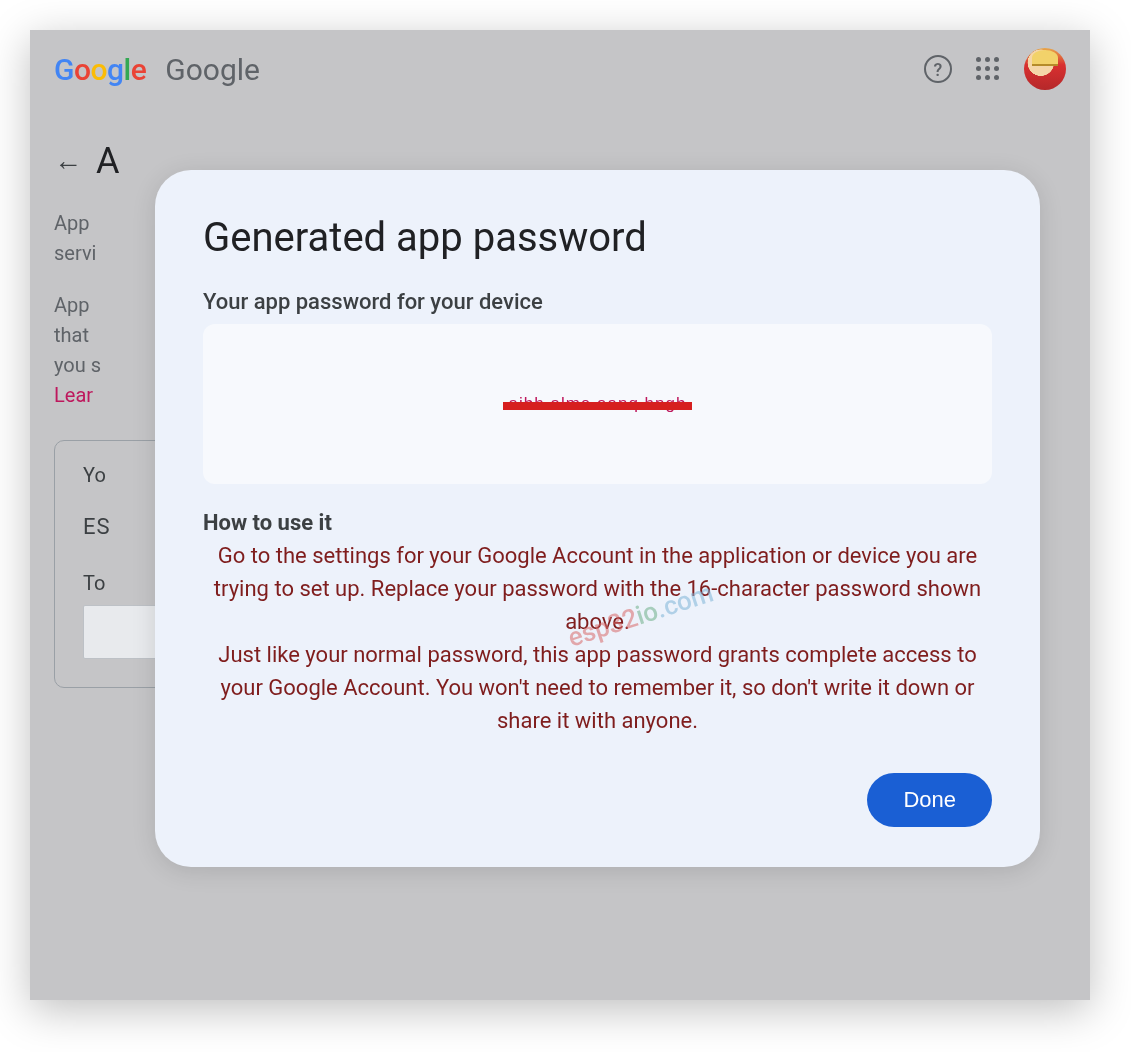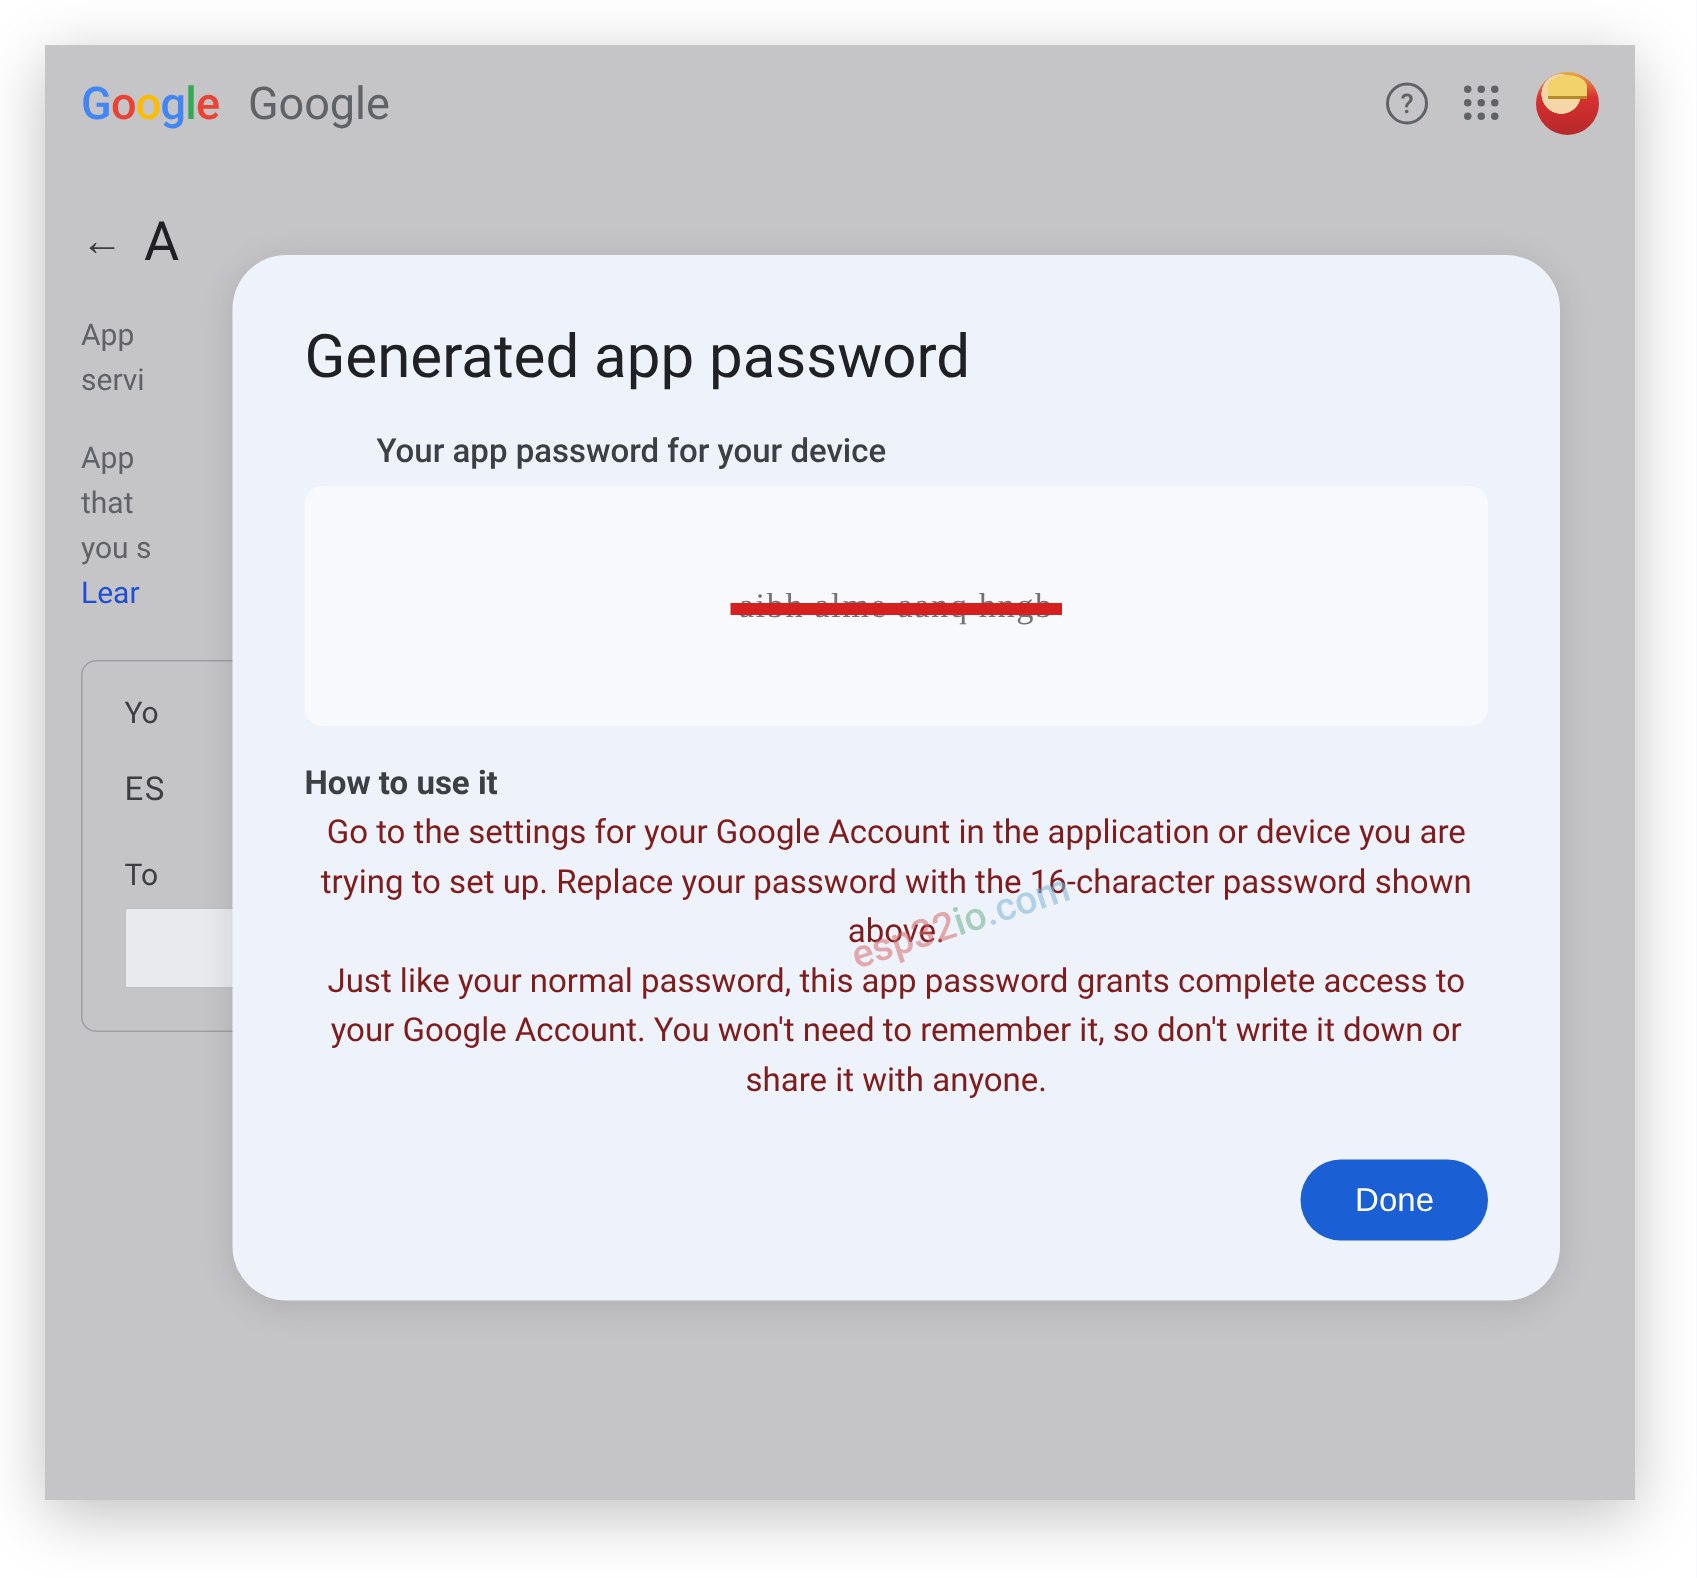--- a/index.html
+++ b/index.html
@@ -56,21 +56,21 @@
       background:#f2d26a;border-radius:50% 50% 0 0;border-bottom:2px solid #b58b2a;
     }
     .page-body { padding: 0 24px; }
     .back-row { display:flex; align-items:center; gap:14px; margin-top: 28px; }
     .back-arrow { font-size:28px; color:#3c4043; cursor:pointer; line-height:1; }
     .page-title { font-size:36px; color:#202124; font-weight:400; }
     .body-text {
       font-size:20px; color:#5f6368; line-height:1.5; margin-top: 26px; max-width: 900px;
     }
     .body-text.second { margin-top: 22px; }
-    .learn-link { color:#1d4ed8; font-size:20px; }
+    .learn-link { color:#be185d; font-size:20px; }
     .card {
       margin-top: 30px;
       border:1px solid #9aa0a6;
       border-radius:10px;
       padding: 22px 28px 28px 28px;
       width: 970px;
     }
     .card-head { font-size:20px; color:#3c4043; margin-bottom:18px; }
     .card-row {
       display:flex; align-items:center; justify-content:space-between;
@@ -92,31 +92,31 @@
       width:885px;
       background:#edf2fb;
       border-radius:36px;
       padding:44px 48px 40px 48px;
       box-shadow: 0 4px 24px rgba(0,0,0,0.12);
     }
     .modal-title {
       font-size:40px; color:#202124; font-weight:400; margin-bottom:28px;
     }
     .modal-sub {
-      font-size:22px; color:#3c4043; font-weight:500; margin-bottom:10px;margin-left:48px;
+      font-size:22px; color:#3c4043; font-weight:500; margin-bottom:10px;
     }
     .pw-box {
       background:#f7f9fd; border-radius:12px; height:160px;
       display:flex; align-items:center; justify-content:center;
       margin-bottom:26px;
     }
     .pw-redacted {
       position:relative;
-      font-size:23px; color:#737373; letter-spacing:1px;
-      font-family: Liberation Serif, serif;
+      font-size:17px; color:#be185d; letter-spacing:1px;
+      font-family: Liberation Sans, sans-serif;
     }
     .pw-redacted::before,
     .pw-redacted::after {
       content:"";position:absolute;left:-6px;right:-6px;height:4px;background:#d61f1f;
     }
     .pw-redacted::before{top:42%;}
     .pw-redacted::after{top:58%;}
     .howto-head {
       font-size:22px; color:#3c4043; font-weight:700; margin-bottom:4px;
     }

